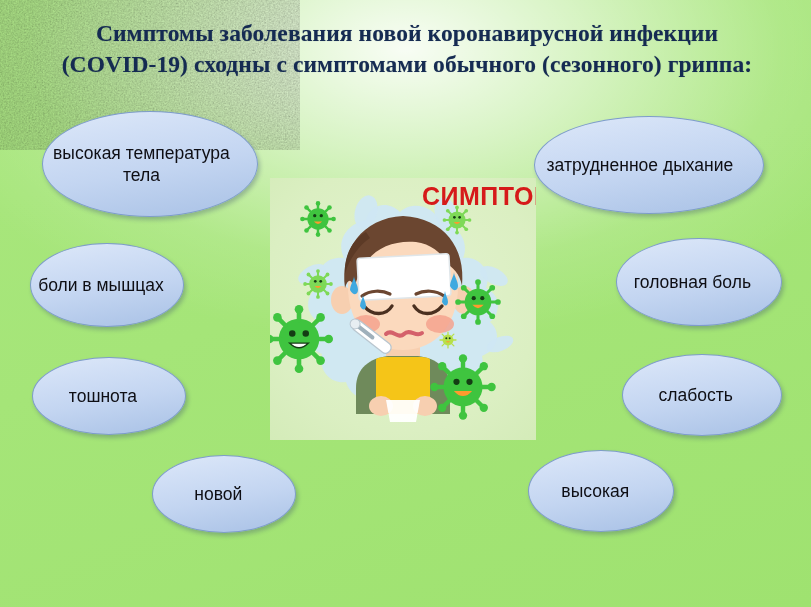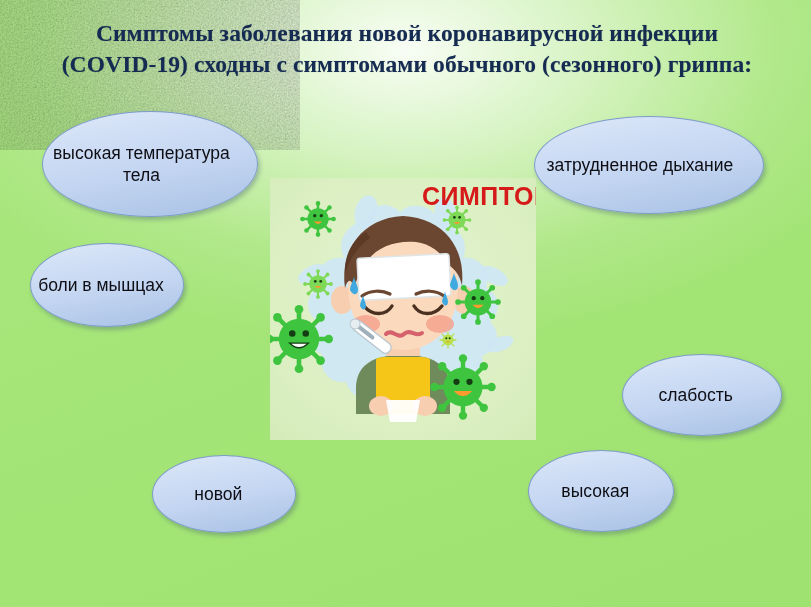--- a/index.html
+++ b/index.html
@@ -383,21 +383,27 @@
   </div>
 
   <div class="bubble" id="b-muscle">
     <span>боли в мышцах</span>
   </div>
 
   <div class="bubble" id="b-breath">
     <span>затрудненное дыхание</span>
   </div>
 
-
+  <div class="bubble" id="b-headache">
+    <span>головная боль</span>
+  </div>
+
+  <div class="bubble" id="b-nausea">
+    <span>тошнота</span>
+  </div>
 
   <div class="bubble" id="b-weakness">
     <span>слабость</span>
   </div>
 
   <div class="bubble" id="b-cough">
     <span>новой</span>
   </div>
 
   <div class="bubble" id="b-diarrhea">

